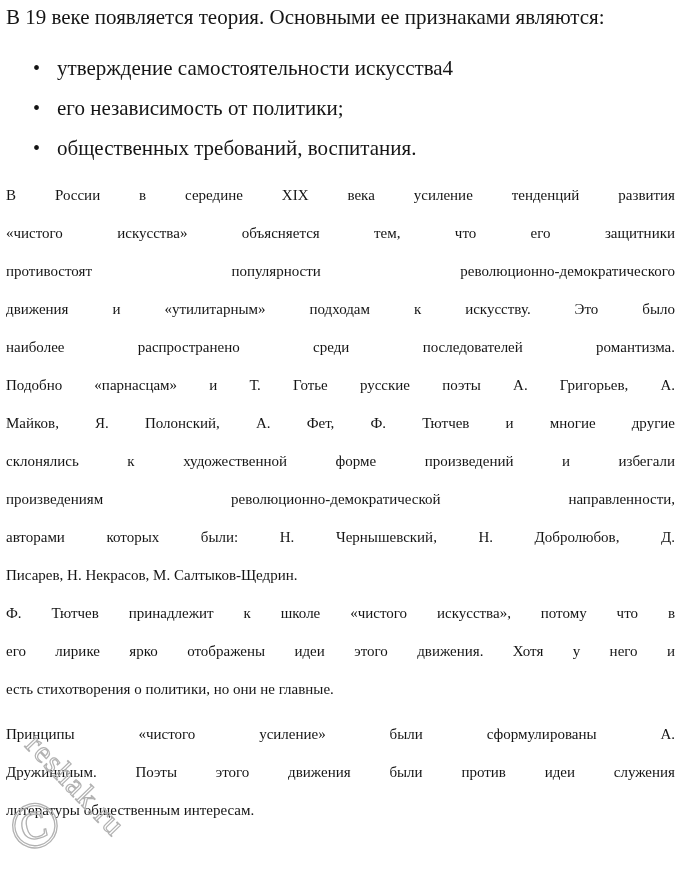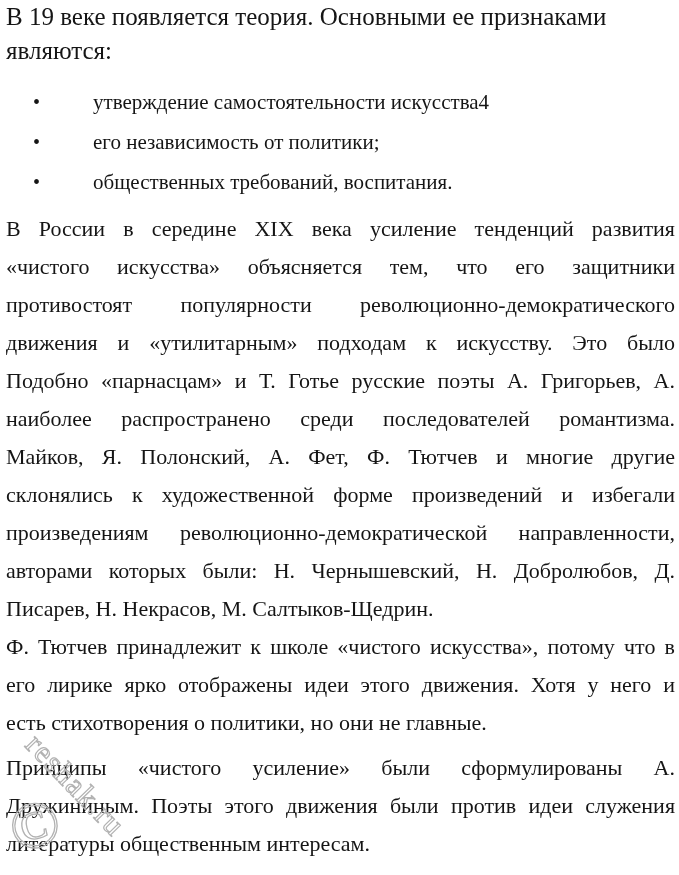--- a/index.html
+++ b/index.html
@@ -8,50 +8,50 @@
     height: 875px;
     background: #ffffff;
     overflow: hidden;
     position: relative;
     font-family: "Liberation Serif", serif;
     color: #151515;
   }
   .page { padding: 0 4px 0 6px; position: relative; }
 
   .intro {
-    font-size: 25px;
+    font-size: 21px;
     line-height: 34px;
     margin: 0;
   }
 
   .bullets {
     list-style: none;
     margin: 14px 0 0 0;
     padding: 0 0 0 27px;
   }
   .bullet-row {
     display: flex;
     align-items: baseline;
     font-size: 21px;
     line-height: 40px;
   }
   .bullet-marker {
     flex: 0 0 24px;
     width: 24px;
     font-size: 20px;
   }
-  .bullet-text { flex: 1 1 auto; margin-left: 36px; }
+  .bullet-text { flex: 1 1 auto; }
 
   .para { margin: 0; }
   .para-2 { margin-top: 8px; }
   .para-3 { }
   .para-4 { margin-top: 7px; }
 
   .line {
-    font-size: 22px;
+    font-size: 15px;
     line-height: 38px;
     text-align: justify;
     text-align-last: justify;
   }
   .line.last {
     text-align: right;
     text-align-last: left;
   }
 
   .watermark {
@@ -81,22 +81,22 @@
       <span class="bullet-marker">•</span>
       <span class="bullet-text">общественных требований, воспитания.</span>
     </li>
   </ul>
 
   <div class="para para-2">
     <div class="line">В России в середине XIX века усиление тенденций развития</div>
     <div class="line">«чистого искусства» объясняется тем, что его защитники</div>
     <div class="line">противостоят популярности революционно-демократического</div>
     <div class="line">движения и «утилитарным» подходам к искусству. Это было</div>
+    <div class="line">наиболее распространено среди последователей романтизма.</div>
     <div class="line">Подобно «парнасцам» и Т. Готье русские поэты А. Григорьев, А.</div>
-    <div class="line">наиболее распространено среди последователей романтизма.</div>
     <div class="line">Майков, Я. Полонский, А. Фет, Ф. Тютчев и многие другие</div>
     <div class="line">склонялись к художественной форме произведений и избегали</div>
     <div class="line">произведениям революционно-демократической направленности,</div>
     <div class="line">авторами которых были: Н. Чернышевский, Н. Добролюбов, Д.</div>
     <div class="line last">Писарев, Н. Некрасов, М. Салтыков-Щедрин.</div>
   </div>
 
   <div class="para para-3">
     <div class="line">Ф. Тютчев принадлежит к школе «чистого искусства», потому что в</div>
     <div class="line">его лирике ярко отображены идеи этого движения. Хотя у него и</div>

